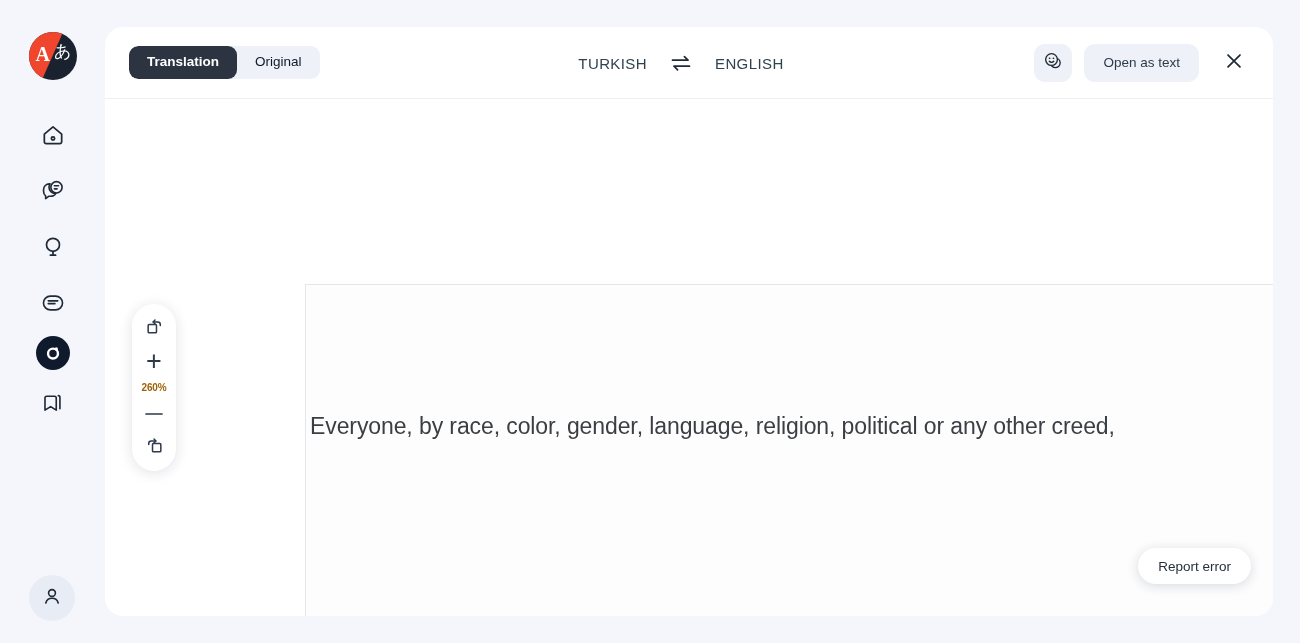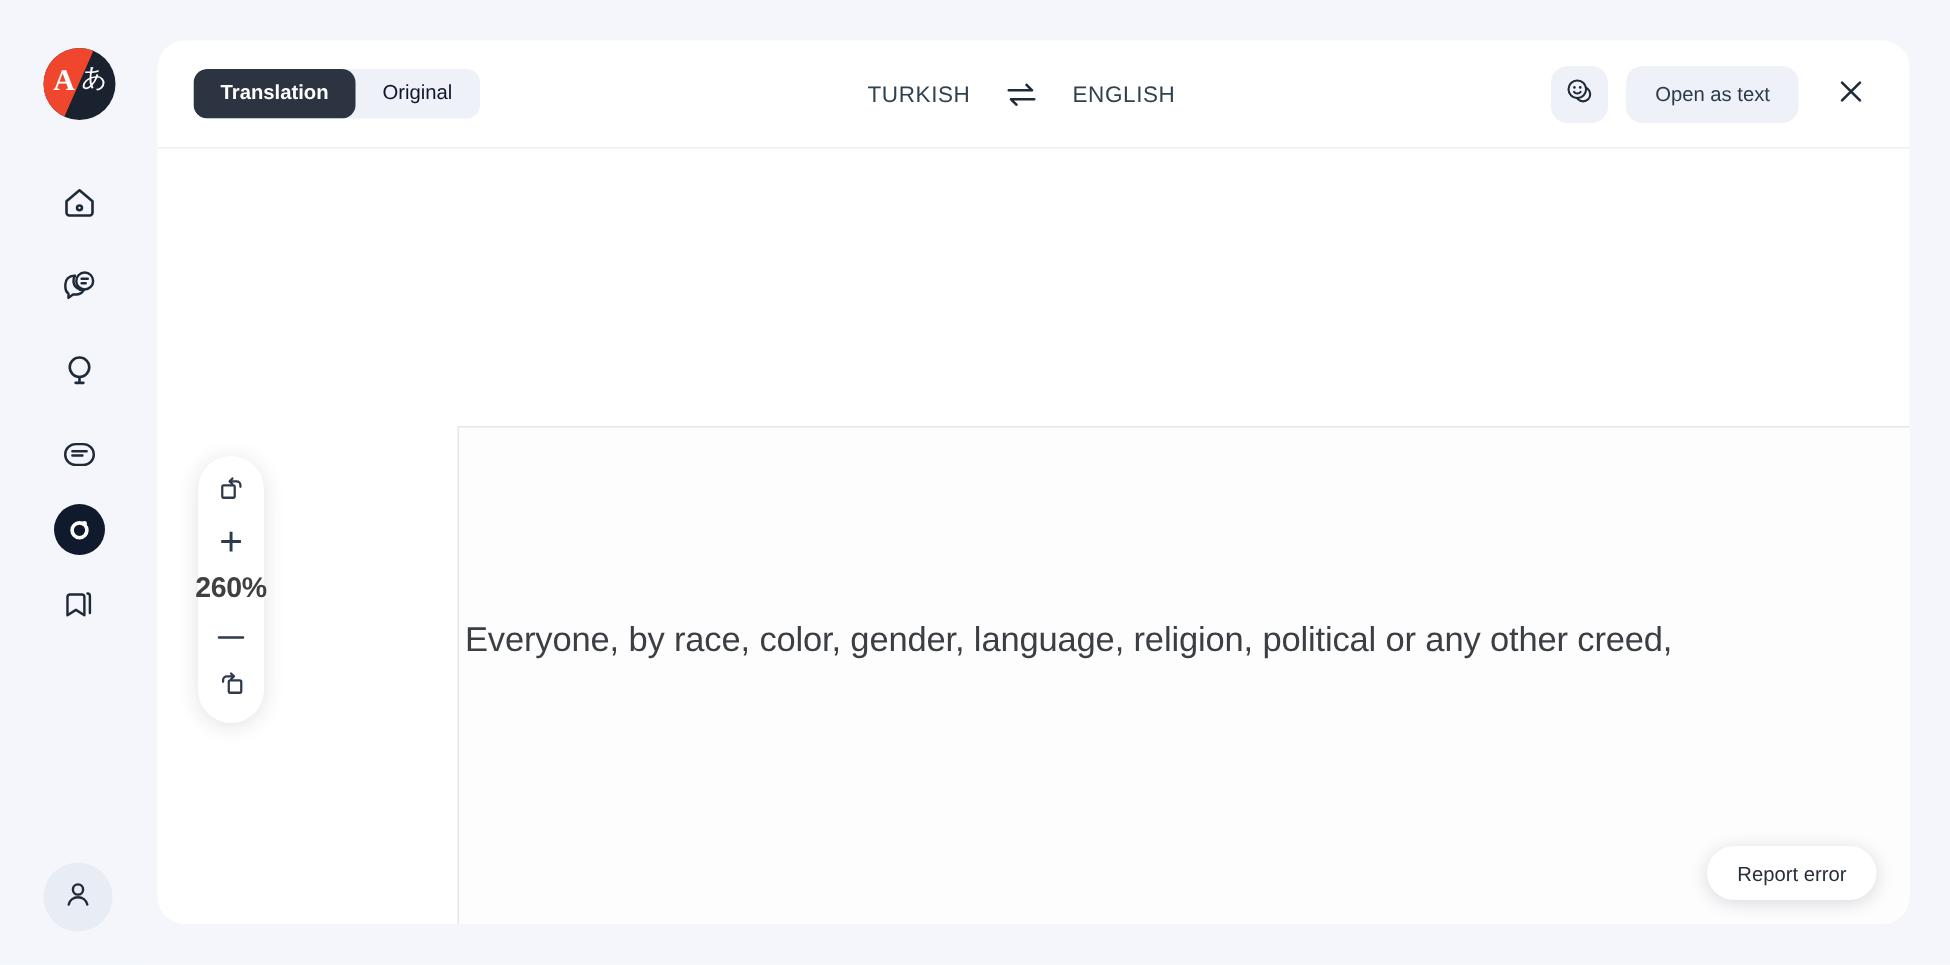--- a/index.html
+++ b/index.html
@@ -138,21 +138,21 @@
     z-index: 5;
   }
   .zoom-panel .zb {
     width: 30px; height: 24px; display: flex; align-items: center; justify-content: center;
     cursor: pointer; color: #2c3a4b;
   }
   .zoom-panel .plus, .zoom-panel .minus {
     font-size: 27px; line-height: 16px; color: #2c3a4b; font-weight: 300;
     height: 20px;
   }
-  .zoom-level { font-size: 19px; color: #404040; font-weight: 700; letter-spacing: -.2px; }
+  .zoom-level { font-size: 10px; color: #a16207; font-weight: 700; letter-spacing: -.2px; }
 
   .doc {
     position: absolute;
     left: 200px; top: 185px; width: 998px; height: 366px;
     background: #fdfdfd;
     border: 1px solid #e4e6ea;
     overflow: hidden;
   }
   .doc-text {
     padding: 10px 8px 0 4px;
@@ -161,21 +161,21 @@
     font-size: 24px;
     line-height: 43px;
     letter-spacing: -.1px;
     white-space: pre-wrap;
   }
   .doc-text .l1 { font-size: 23px; }
   .doc-text .l2 { font-size: 29px; letter-spacing: -.2px; }
   .doc-line { display: block; white-space: nowrap; margin-top: 24px; }
 
   .report-btn {
-    position: absolute; right: 22px; bottom: 16px;
+    position: absolute; right: 22px; bottom: 32px;
     height: 36px; padding: 0 20px; border-radius: 18px;
     background: #ffffff; color: #26303c; font-size: 13.5px;
     border: none; cursor: pointer;
     box-shadow: 0 2px 12px rgba(20,30,60,.16);
     display: flex; align-items: center;
     font-family: "Liberation Sans", sans-serif;
   }
 </style>
 </head>
 <body>

